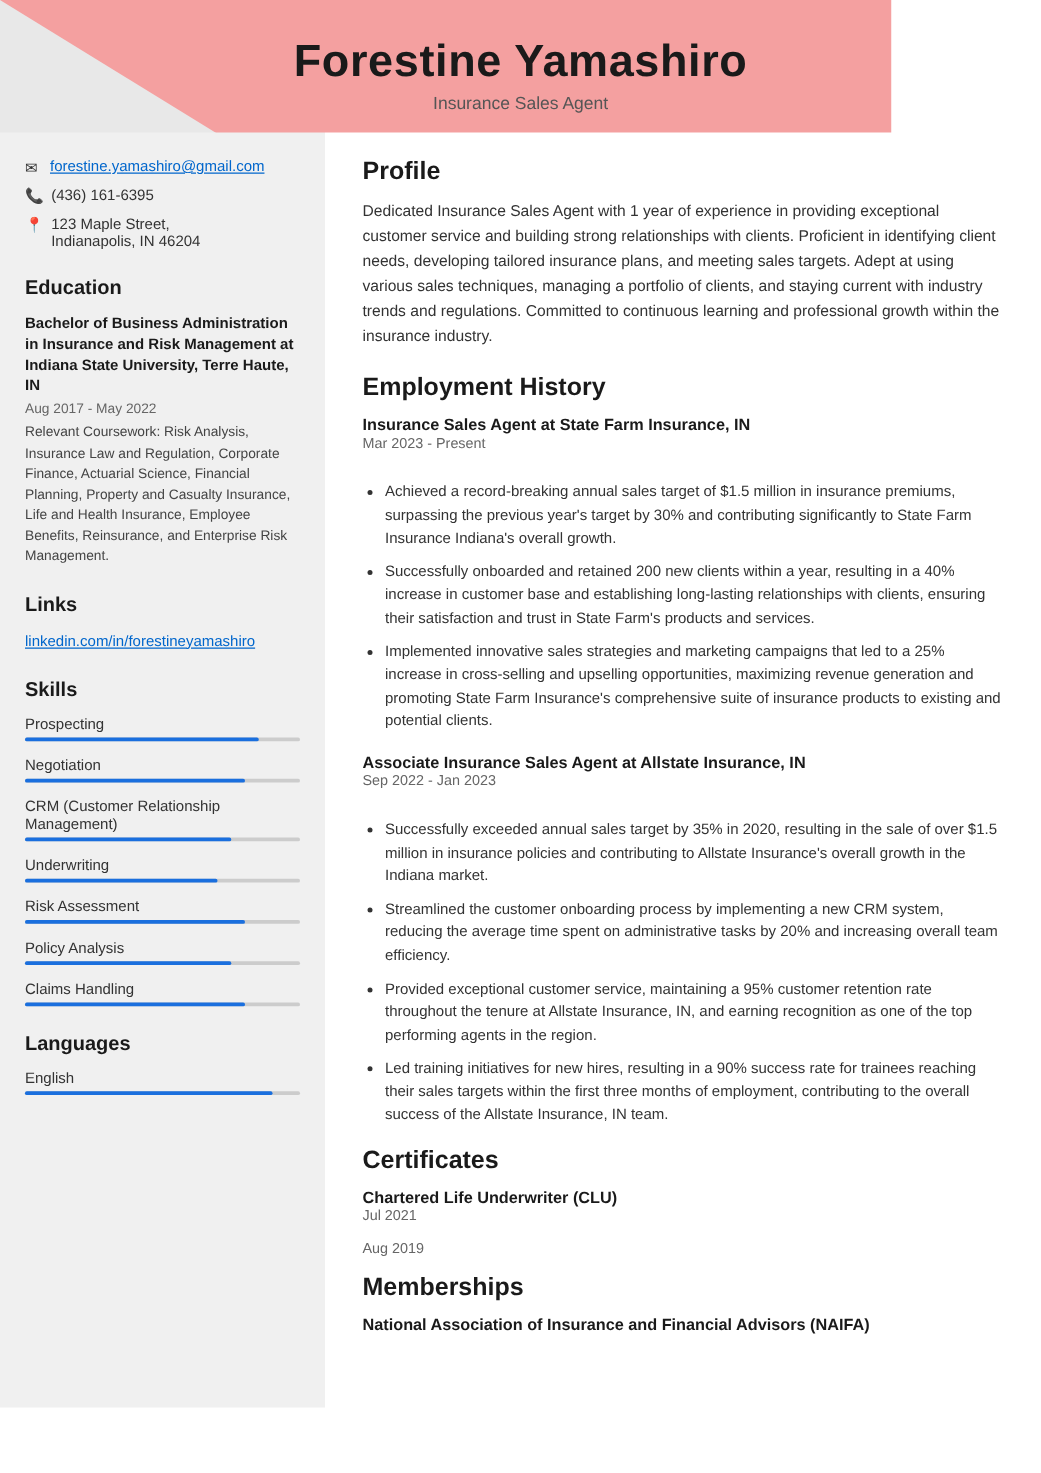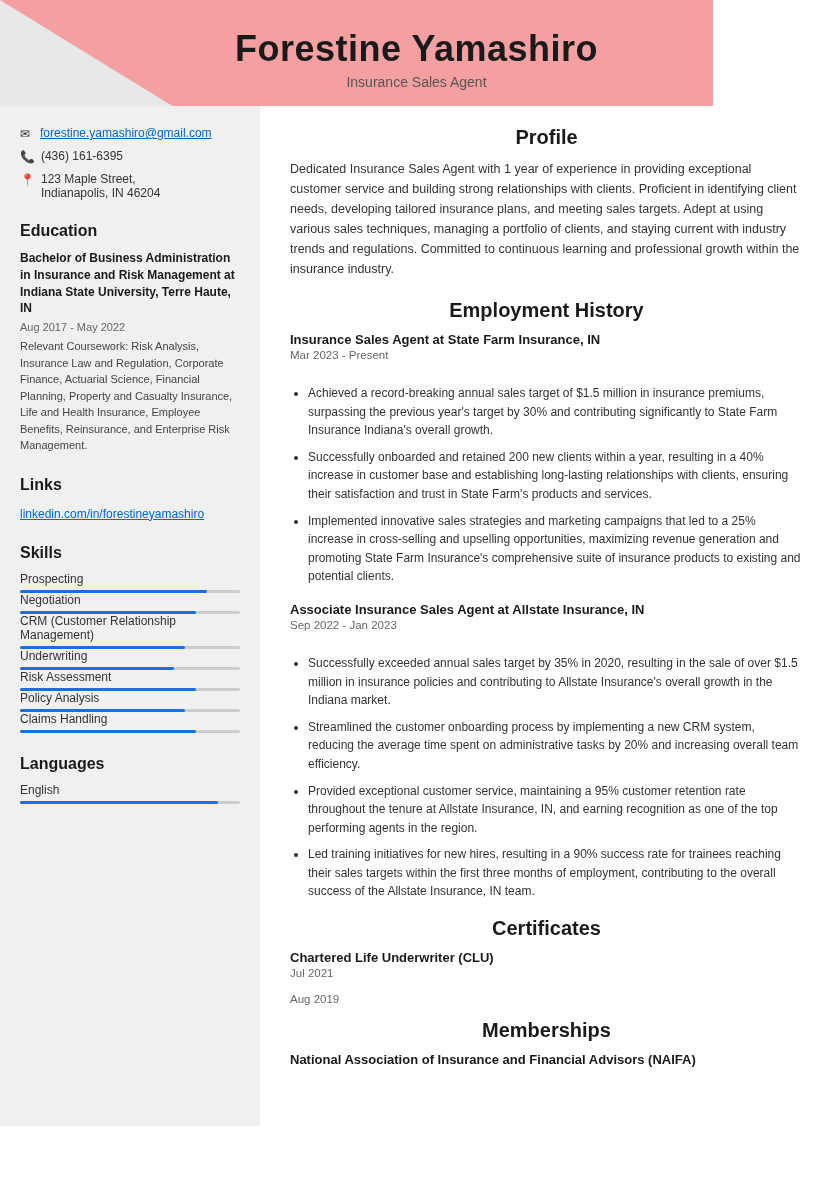--- a/index.html
+++ b/index.html
@@ -121,20 +121,21 @@
       line-height: 1.5;
     }
 
     .links-link {
       color: #0066cc;
       text-decoration: underline;
       font-size: 12px;
     }
 
     .skill-item {
+      margin-bottom: 12px;
     }
     .skill-name {
       font-size: 12px;
       color: #333;
       margin-bottom: 4px;
     }
     .skill-bar-bg {
       height: 3px;
       background: #ccc;
       border-radius: 2px;
@@ -172,21 +173,20 @@
       padding: 20px 30px 30px 30px;
       background: #fff;
     }
 
     .section-title {
       font-size: 20px;
       font-weight: 700;
       color: #1a1a1a;
       margin-bottom: 10px;
       margin-top: 20px;
-      text-align: center;
     }
     .section-title:first-child {
       margin-top: 0;
     }
 
     .profile-text {
       font-size: 12.5px;
       color: #333;
       line-height: 1.6;
       margin-bottom: 20px;

